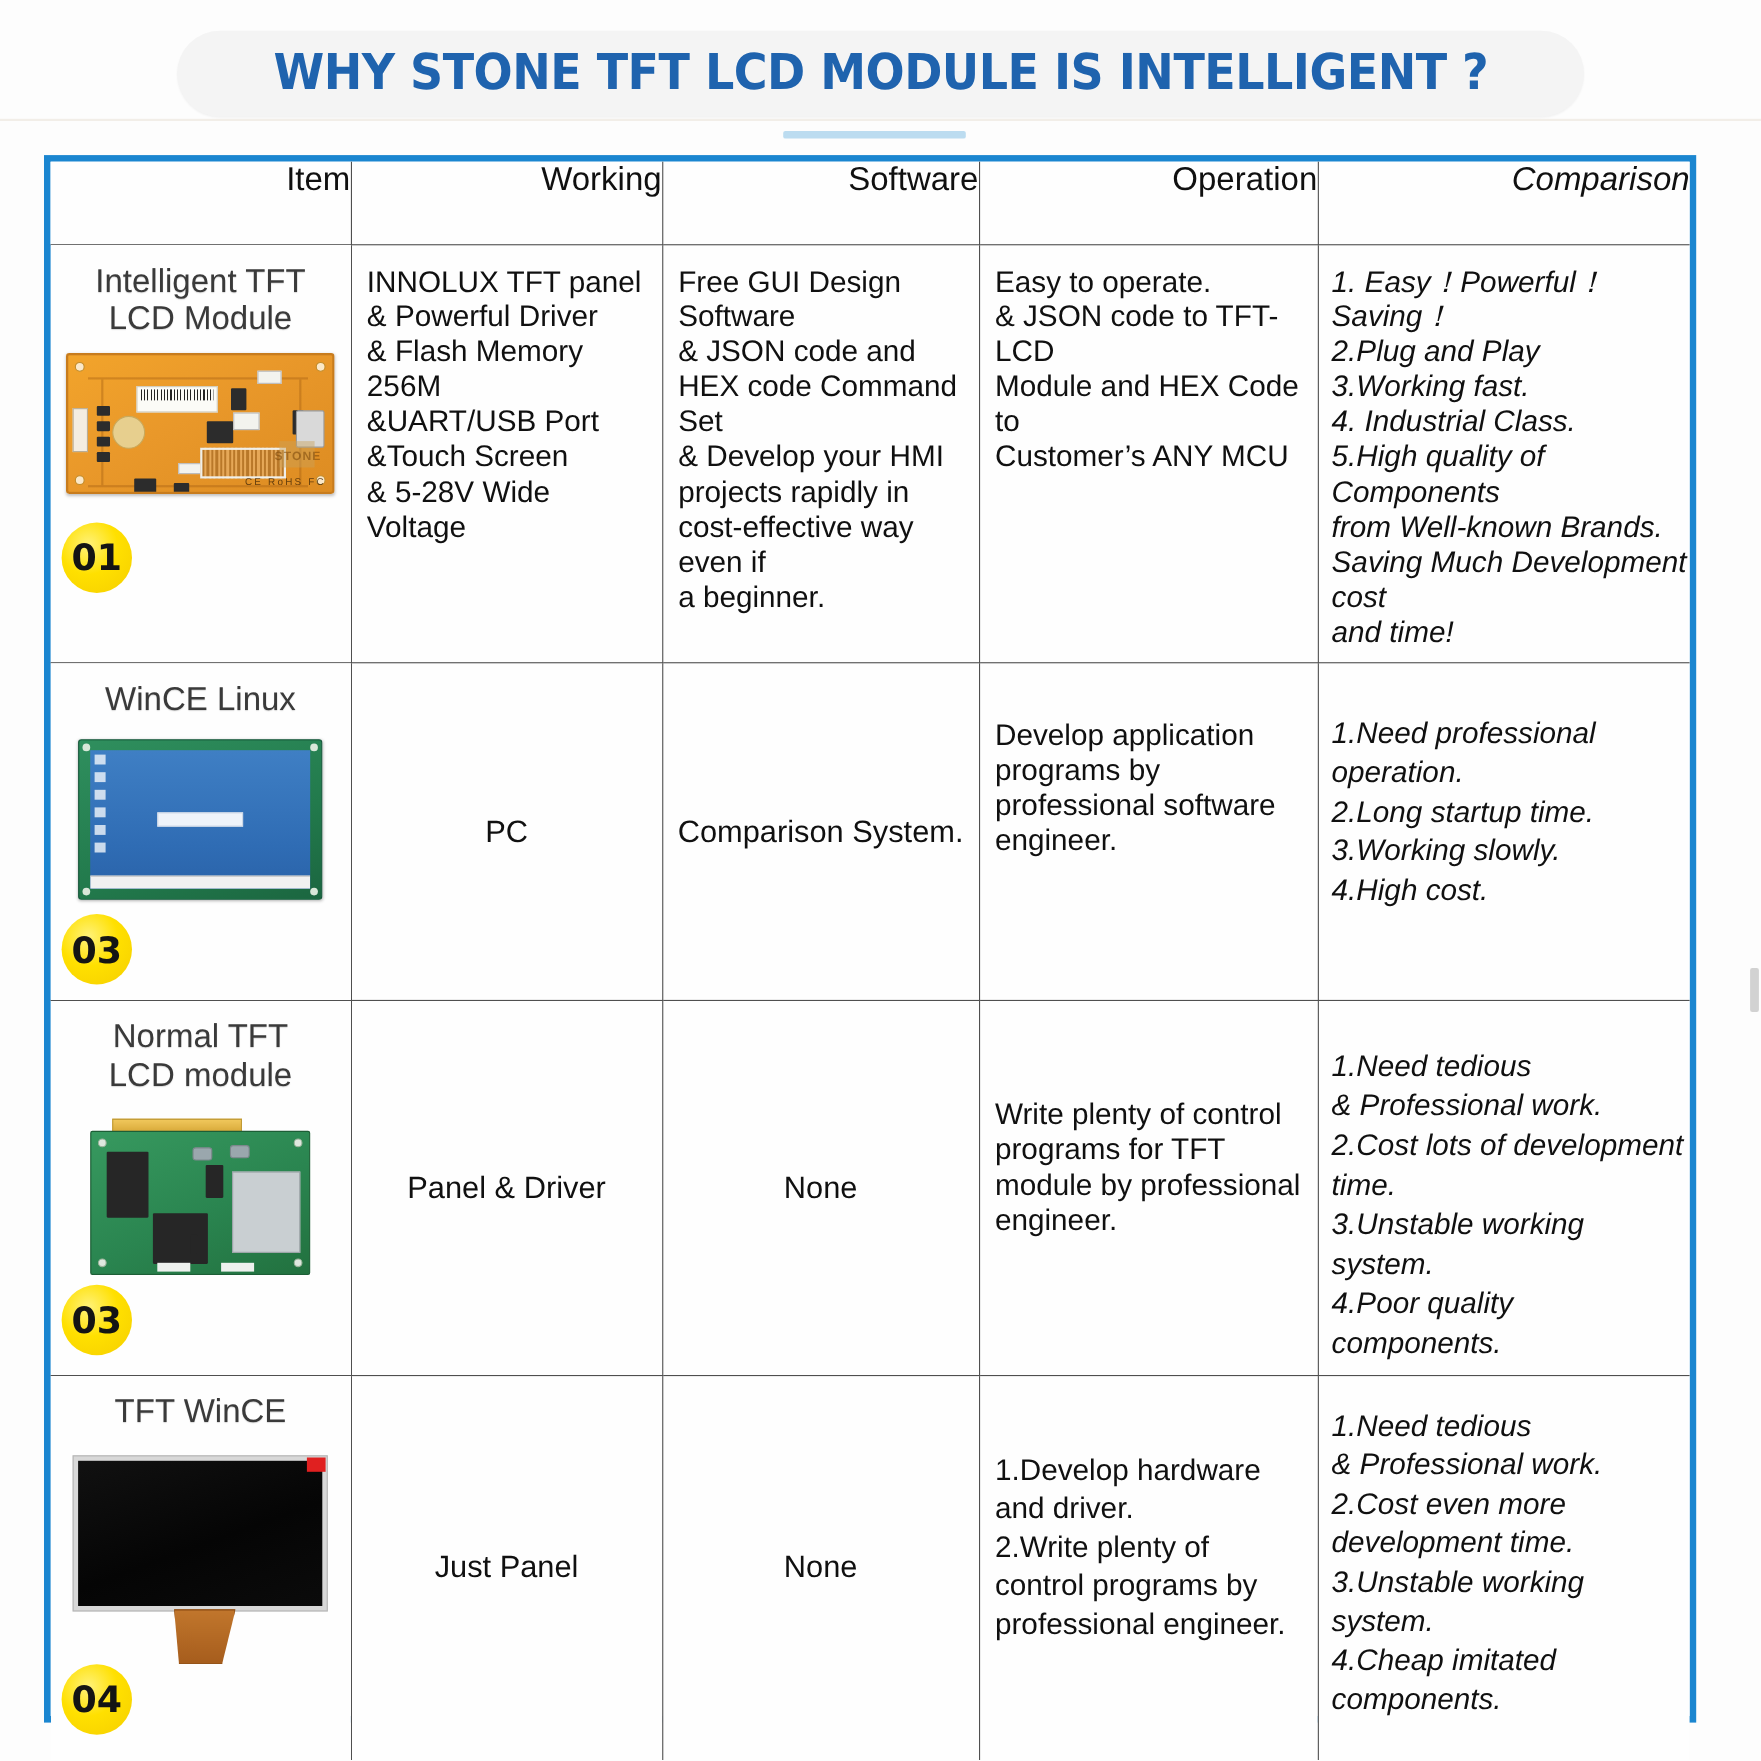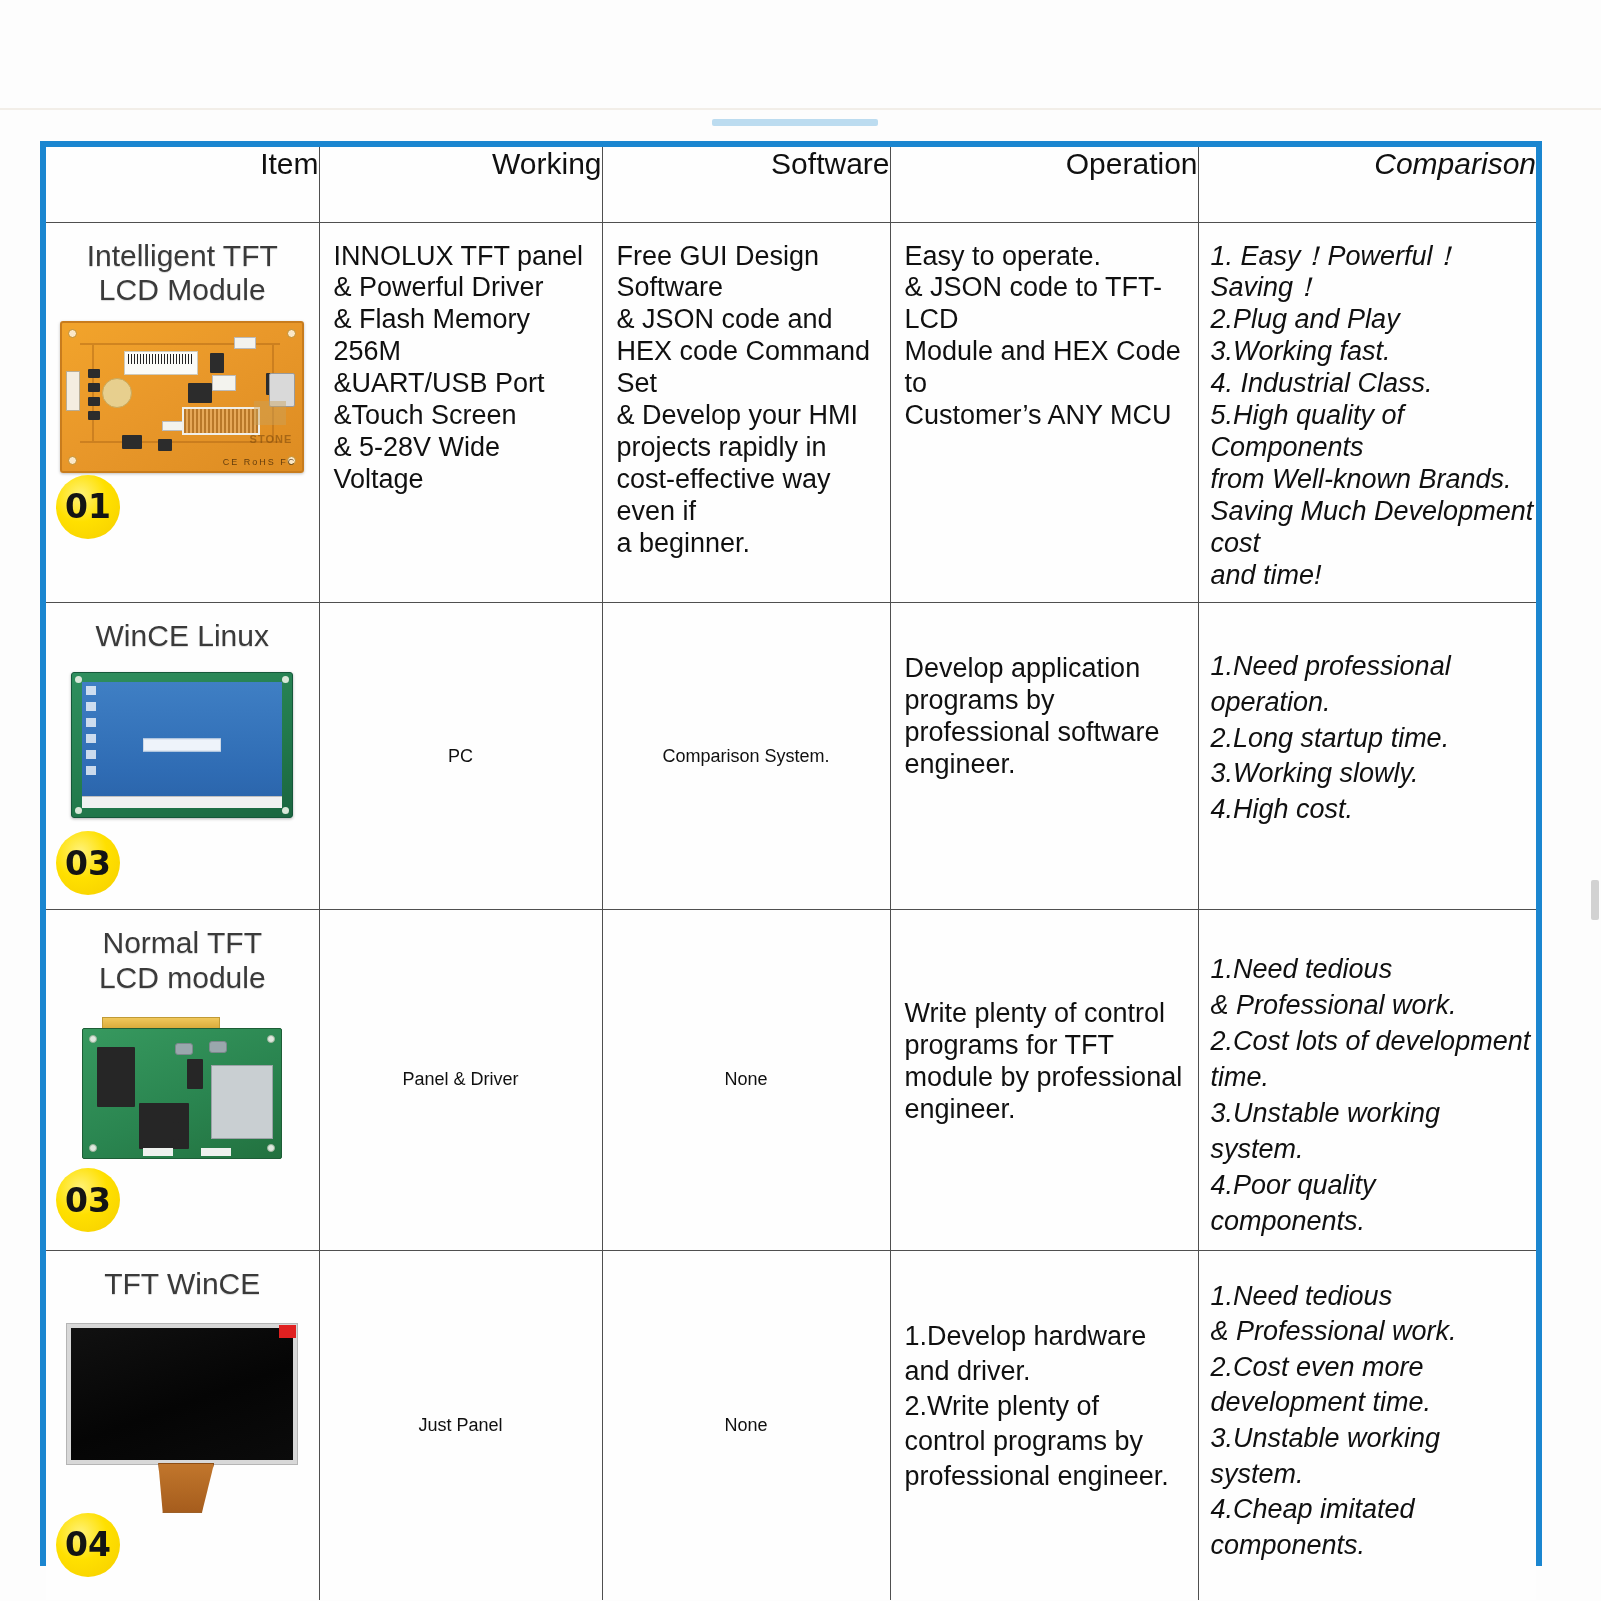--- a/index.html
+++ b/index.html
@@ -86,21 +86,21 @@
   .cell-text {
     padding: 18px 10px 10px 14px;
     font-size: 27px;
     line-height: 1.185;
     color: #101010;
     white-space: pre-line;
   }
   .cell-center {
     display: flex; align-items: center; justify-content: center;
     height: 100%;
-    font-size: 18px;
+    font-size: 28px;
     color: #101010;
   }
   .cmp { padding-left: 12px; padding-right: 2px; }
   .op  { padding-left: 14px; }
 
   
   .va-top  { vertical-align: top; }
   .va-mid  { vertical-align: middle; }
 
   
@@ -129,21 +129,21 @@
     font-size: 33px;
     color: #141414;
     z-index: 5;
   }
 
   
   .art { position: relative; }
 
   
   .pcb-orange {
-    width: 244px; height: 152px;
+    width: 244px; height: 128px;
     margin-top: 14px;
     background: linear-gradient(150deg,#f2a42b 0%, #e9982a 45%, #dd8c22 100%);
     border: 2px solid #c87c1d;
     border-radius: 3px;
     position: relative;
     overflow: hidden;
     box-shadow: 0 1px 3px rgba(0,0,0,0.25);
   }
   .pcb-orange .trace {
     position: absolute; background: rgba(170,100,20,0.45);
@@ -292,20 +292,25 @@
     background: #d2d2d2; border-radius: 2px;
   }
 </style>
 </head>
 <body>
 
 <div id="root">
 
   <div class="topline"></div>
 
+  <div class="title-wrap">
+    <div class="title-pill">
+      <div class="title-text">WHY STONE TFT LCD MODULE IS INTELLIGENT ?</div>
+    </div>
+  </div>
   <div class="accent-bar"></div>
 
   <div class="table-frame">
     <table class="table">
       <colgroup>
         <col class="c-item">
           <col class="c-hw">
           <col class="c-sw">
           <col class="c-op">
           <col class="c-cmp">

